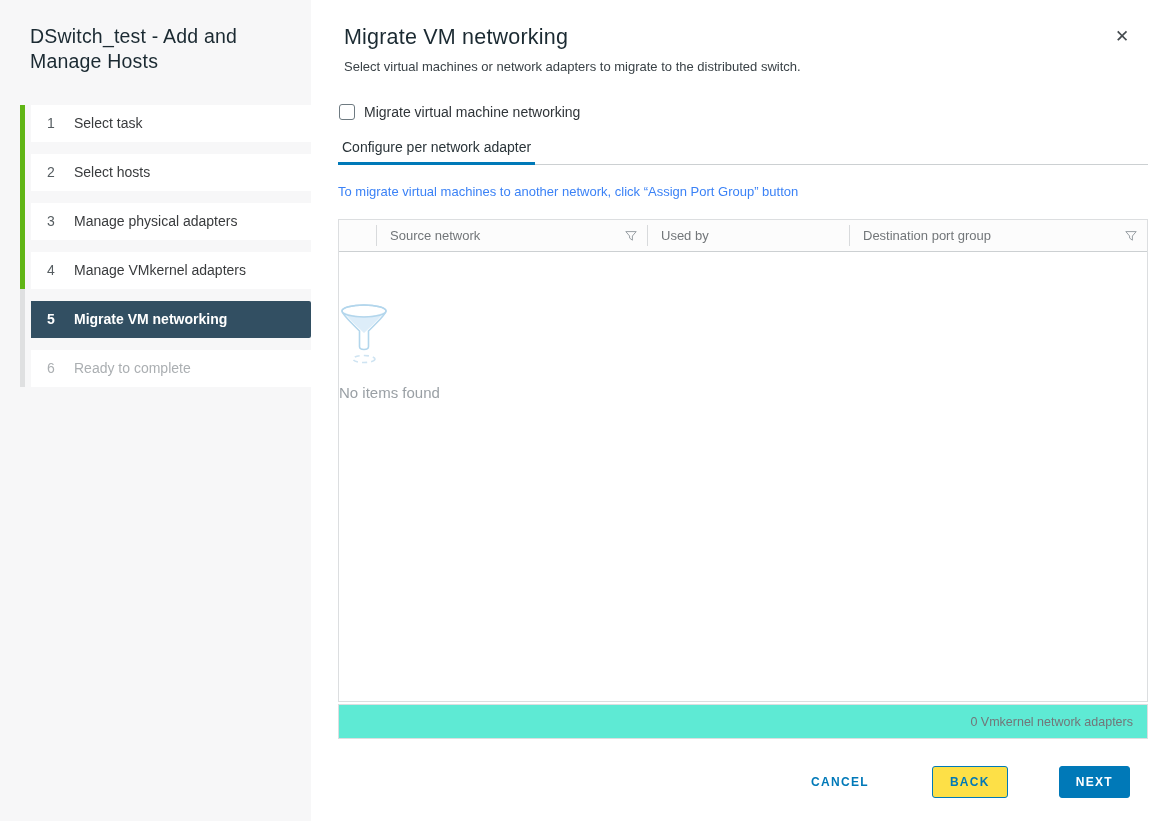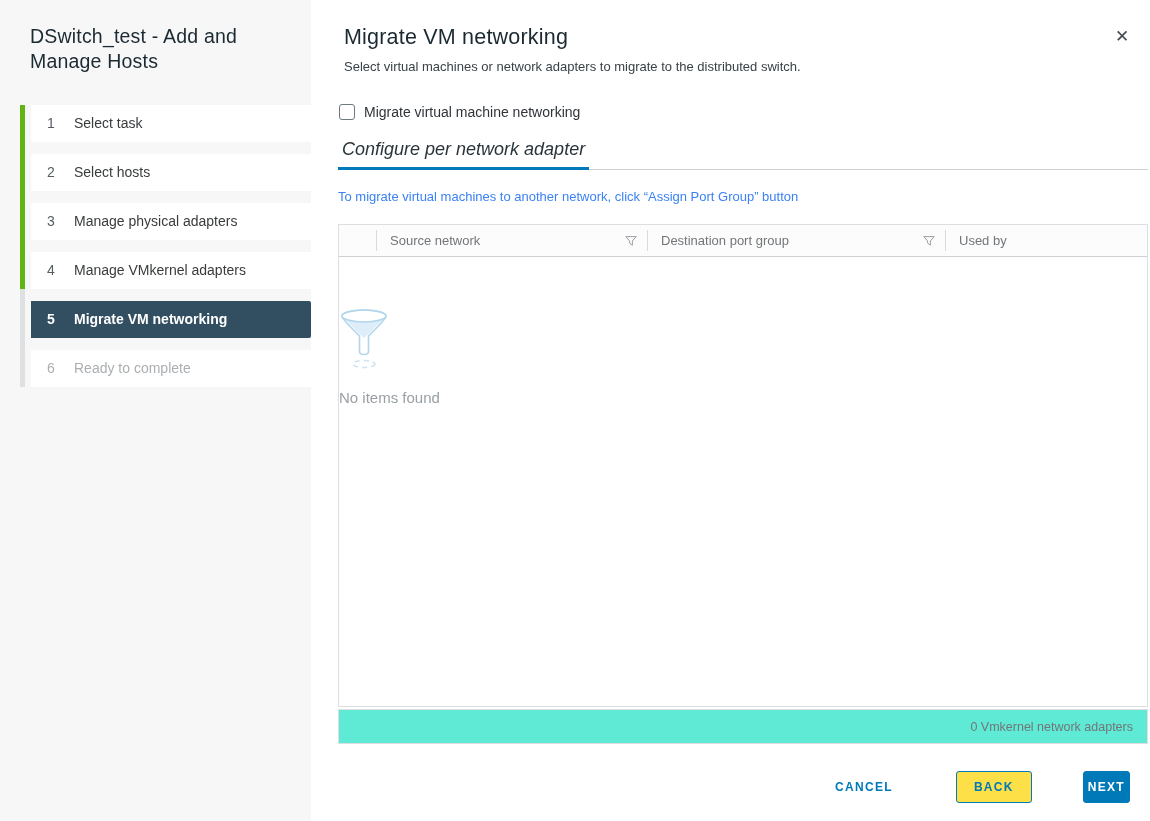--- a/index.html
+++ b/index.html
@@ -38,21 +38,21 @@
   }
   .page-title{margin:25px 0 0 33px;font-size:21.5px;font-weight:400;color:#1b2a32;letter-spacing:.2px;}
   .page-subtitle{margin:9px 0 0 33px;font-size:13px;color:#3a4247;}
   .checkbox-row{margin:30px 0 0 28px;display:flex;align-items:center;}
   .checkbox{
     width:14px;height:14px;border:1px solid #6e7a81;border-radius:3px;background:#fff;
     flex:none;cursor:pointer;
   }
   .checkbox-label{margin-left:9px;font-size:14px;color:#2f3438;cursor:default;}
   .tabs{margin:19px 0 0 27px;width:810px;display:flex;align-items:flex-end;border-bottom:1px solid #ccd0d2;box-sizing:border-box;}
-  .tab{font-size:18px;color:#454e54;padding:0 4px 10px 4px;cursor:pointer;white-space:nowrap;margin-bottom:-1px;font-style:italic;}
+  .tab{font-size:14px;color:#454e54;padding:0 4px 10px 4px;cursor:pointer;white-space:nowrap;margin-bottom:-1px;}
   .tab + .tab{margin-left:26px;}
   .tab.active{color:#2a3439;padding-bottom:7px;border-bottom:3px solid #0079b8;}
   .hint{margin:19px 0 0 27px;font-size:13px;color:#3b82f6;}
   
   .datagrid{margin:20px 0 0 27px;width:810px;border:1px solid #dcdee0;box-sizing:border-box;background:#fff;}
   .dg-header{display:flex;height:31px;border-bottom:1px solid #ccd0d2;background:#fcfcfc;}
   .dg-col{display:flex;align-items:center;font-size:13px;color:#727679;position:relative;box-sizing:border-box;}
   .dg-col + .dg-col::before{
     content:"";position:absolute;left:0;top:5px;bottom:5px;width:1px;background:#d8dadc;
   }
@@ -71,21 +71,21 @@
     justify-content:flex-end;padding-right:14px;font-size:12.5px;color:#727679;
   }
   
   .actions{margin:27px 20px 0 0;display:flex;justify-content:flex-end;align-items:flex-end;gap:39px;}
   .btn{
     font-family:"Liberation Sans",sans-serif;font-size:12px;font-weight:700;
     letter-spacing:1.3px;cursor:pointer;border-radius:3px;height:32px;box-sizing:border-box;
   }
   .btn-link{color:#0079b8;background:none;border:none;padding:0 12px;margin-right:12px;}
   .btn-outline{color:#0079b8;background:#fde047;border:1px solid #0079b8;padding:0 17px;margin-right:12px;}
-  .btn-primary{color:#fff;background:#0079b8;border:1px solid #0079b8;padding:0 4px;}
+  .btn-primary{color:#fff;background:#0079b8;border:1px solid #0079b8;padding:0 16px;}
 </style>
 </head>
 <body>
 
 <div>
 
   <aside class="sidebar">
     <h1 class="sidebar-title">DSwitch_test - Add and Manage Hosts</h1>
     <div class="steps">
       <div class="rail rail-green"></div>
@@ -139,30 +139,30 @@
       <div class="dg-header">
         <div class="dg-col c0"></div>
         <div class="dg-col c1">
           <span class="col-label">Source network</span>
           <span class="filter-icon">
             <svg width="12" height="12" viewBox="0 0 12 12">
               <path d="M0.8 1.6 h10.4 L7.4 6 v4.2 L4.6 8.1 V6 Z" fill="none" stroke="#9aa0a5" stroke-width="1"></path>
             </svg>
           </span>
         </div>
+        <div class="dg-col c2">
+          <span class="col-label">Used by</span>
+        </div>
         <div class="dg-col c3">
           <span class="col-label">Destination port group</span>
           <span class="filter-icon">
             <svg width="12" height="12" viewBox="0 0 12 12">
               <path d="M0.8 1.6 h10.4 L7.4 6 v4.2 L4.6 8.1 V6 Z" fill="none" stroke="#9aa0a5" stroke-width="1"></path>
             </svg>
           </span>
-        </div>
-        <div class="dg-col c2">
-          <span class="col-label">Used by</span>
         </div>
       </div>
       <div class="dg-body">
         <div class="empty-state">
           <span>
             <svg width="50" height="66" viewBox="0 0 50 66">
               <path d="M3 9 C3 5.7 12.8 3 25 3 C37.2 3 47 5.7 47 9 C47 11.2 42 16.5 36 22.5 L29.5 29 L29.5 44.5 C29.5 46.4 27.5 47.5 25 47.5 C22.5 47.5 20.5 46.4 20.5 44.5 L20.5 29 L14 22.5 C8 16.5 3 11.2 3 9 Z" fill="#ffffff" stroke="#b3d6ec" stroke-width="1.6"></path>
               <path d="M5 10 C9 12.6 16.6 14.3 25 14.3 C33.4 14.3 41 12.6 45 10 C42.5 14 37 19.5 33 23.5 L25 31 L17 23.5 C13 19.5 7.5 14 5 10 Z" fill="#ddedf9" stroke="none"></path>
               <ellipse cx="25" cy="9" rx="22" ry="6" fill="none" stroke="#b3d6ec" stroke-width="1.4"></ellipse>
               <ellipse cx="25" cy="57" rx="11" ry="3.5" fill="none" stroke="#cfe4f2" stroke-width="1.6" stroke-dasharray="5 4"></ellipse>

